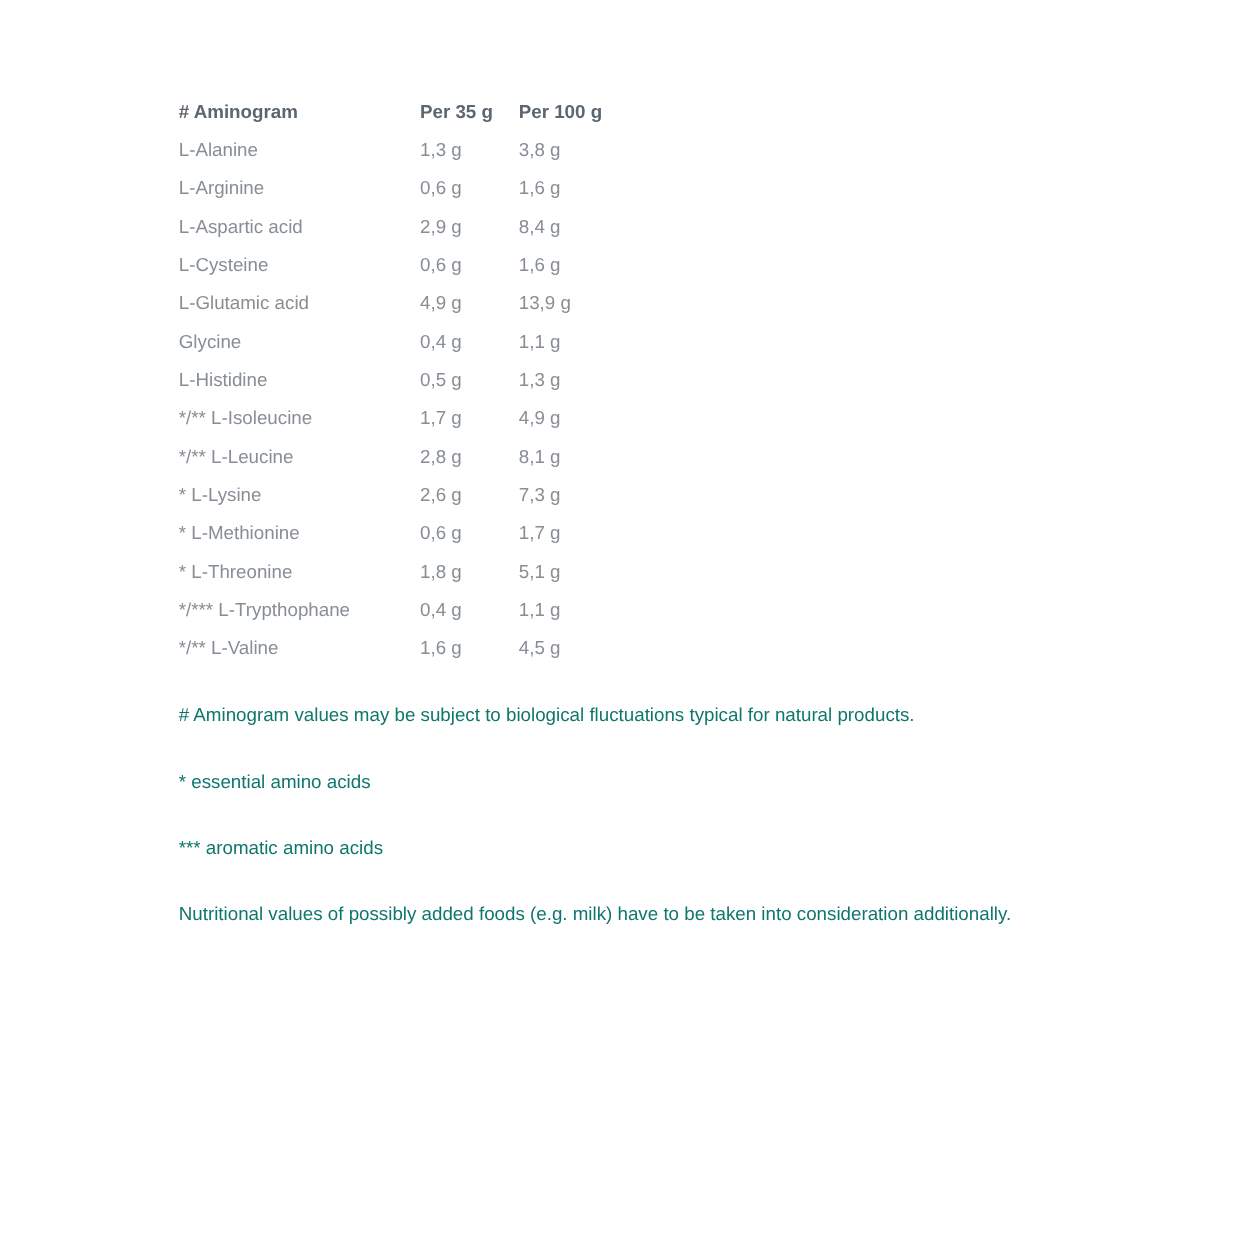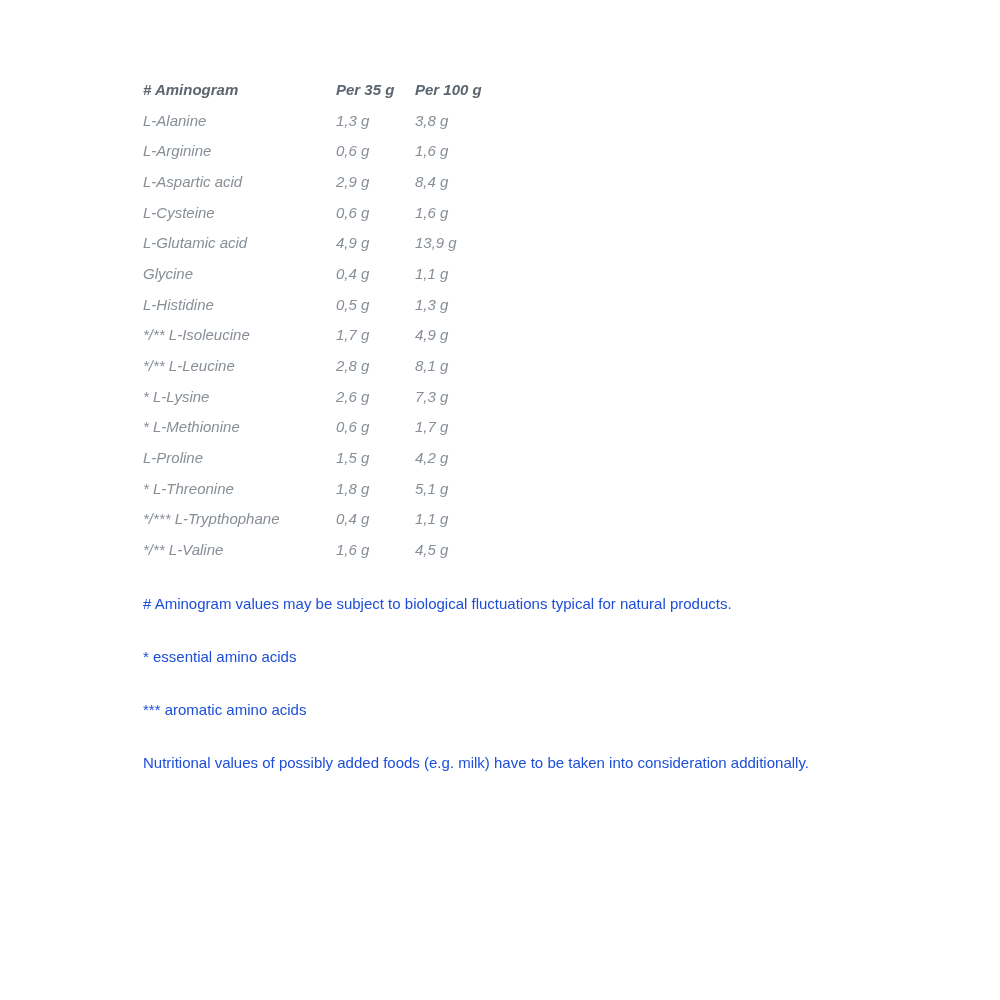--- a/index.html
+++ b/index.html
@@ -22,36 +22,35 @@
     font-size: 15px;
     color: #878e96;
   }
   table.amino-table th,
   table.amino-table td {
     padding: 0;
     height: 30.7px;
     vertical-align: middle;
     text-align: left;
     white-space: nowrap;
-    font-style: italic;
   }
   table.amino-table th {
     color: #5c6670;
     font-weight: bold;
   }
   table.amino-table th:nth-child(1),
   table.amino-table td:nth-child(1) { width: 193px; }
   table.amino-table th:nth-child(2),
   table.amino-table td:nth-child(2) { width: 79px; }
   table.amino-table th:nth-child(3),
   table.amino-table td:nth-child(3) { width: 140px; }
   .footnotes {
     margin-top: 29px;
     font-size: 15px;
-    color: #1d4ed8;
+    color: #0f766e;
   }
   .footnotes p {
     margin: 0 0 34px 0;
     height: 19px;
     line-height: 19px;
     white-space: nowrap;
   }
   .footnotes p:last-child { margin-bottom: 0; margin-top: 24px; }
 </style>
 </head>
@@ -117,25 +116,20 @@
     <td>* L-Lysine</td>
     <td>2,6 g</td>
     <td>7,3 g</td>
   </tr>
         <tr>
     <td>* L-Methionine</td>
     <td>0,6 g</td>
     <td>1,7 g</td>
   </tr>
         <tr>
-    <td>L-Proline</td>
-    <td>1,5 g</td>
-    <td>4,2 g</td>
-  </tr>
-        <tr>
     <td>* L-Threonine</td>
     <td>1,8 g</td>
     <td>5,1 g</td>
   </tr>
         <tr>
     <td>*/*** L-Trypthophane</td>
     <td>0,4 g</td>
     <td>1,1 g</td>
   </tr>
         <tr>

